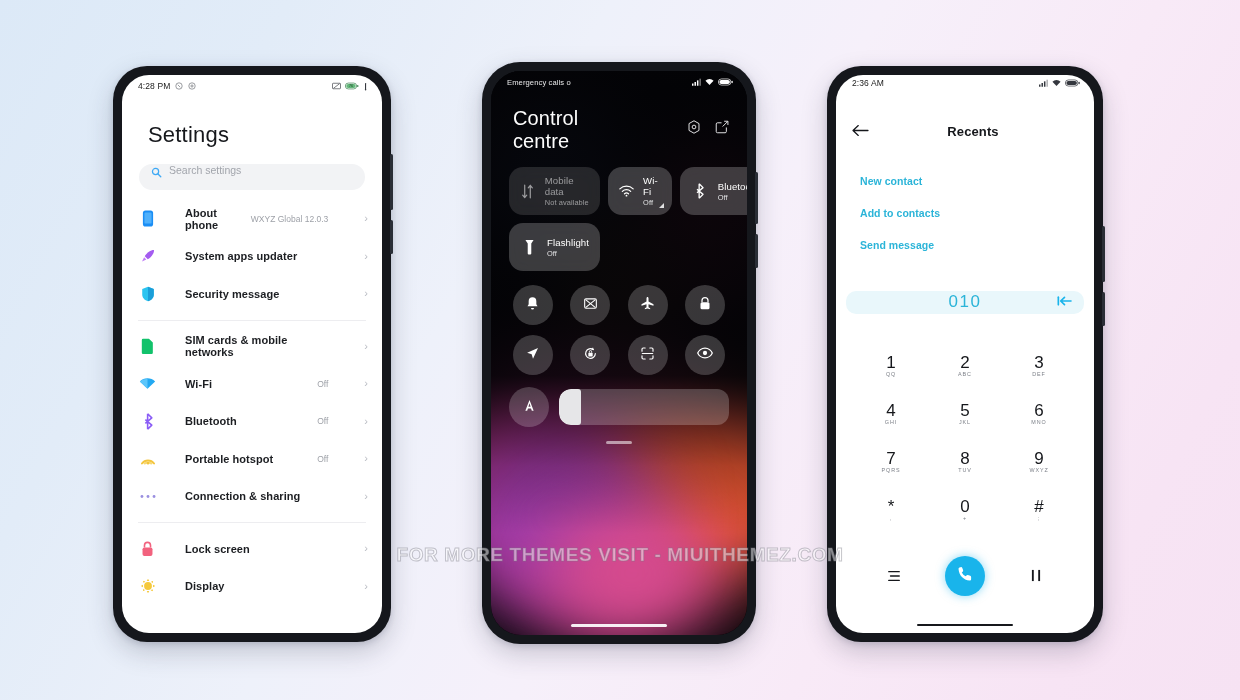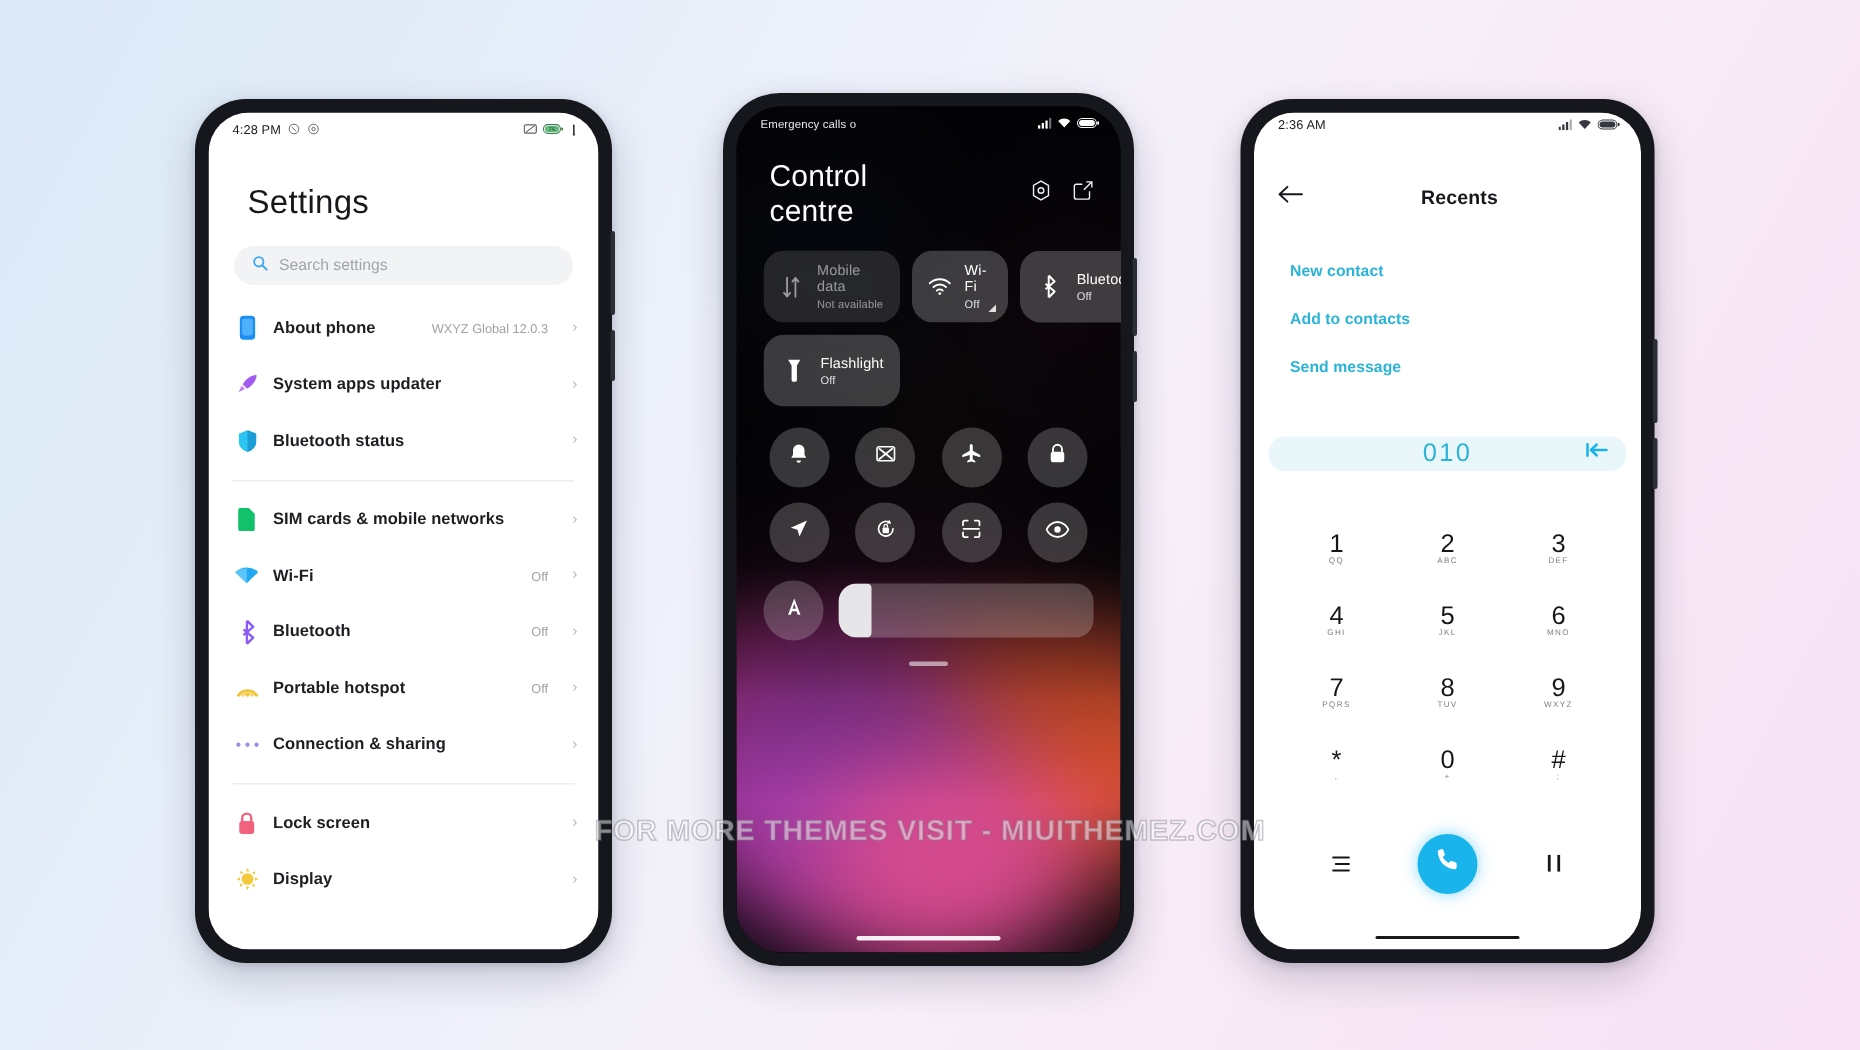--- a/index.html
+++ b/index.html
@@ -12,21 +12,21 @@
   .stage { position: absolute; inset: 0; }
 
   
   .phone {
     position: absolute;
     background: #15171c;
     border-radius: 34px;
     box-shadow: 0 10px 26px rgba(40,45,70,.22), 0 2px 6px rgba(40,45,70,.16);
     padding: 9px;
   }
-  .phone.p1 { left: 130px; top: 66px;  width: 278px; height: 576px; }
+  .phone.p1 { left: 113px; top: 66px;  width: 278px; height: 576px; }
   .phone.p2 { left: 482px; top: 62px;  width: 274px; height: 582px; border-radius: 38px; }
   .phone.p3 { left: 827px; top: 66px;  width: 276px; height: 576px; }
 
   .screen {
     width: 100%; height: 100%;
     border-radius: 27px;
     overflow: hidden;
     position: relative;
     background: #fff;
   }
@@ -51,26 +51,26 @@
   .sb-left { display: flex; align-items: center; gap: 5px; }
   .sb-right { display: flex; align-items: center; gap: 4px; }
   .sb-icons svg { display: block; }
 
   
   .s1 { background: #fff; color: #111; height: 100%; display: flex; flex-direction: column; }
   .s1 .statusbar { color: #1b1b1b; }
   .s1-title { font-size: 22px; font-weight: 400; color: #16181c; padding: 25px 0 0 26px; letter-spacing: .2px; }
   .searchbar {
     margin: 16px 17px 0 17px; height: 26px; background: #f2f3f5;
-    border-radius: 13px; display: flex; align-items: center; gap: 7px; padding: 0 12px;
+    border-radius: 13px; display: flex; align-items: flex-start; gap: 7px; padding: 0 12px;
   }
   .searchbar .ph { font-size: 10.5px; color: #a2a5ac; }
   .s1-list { margin-top: 10px; flex: 1; overflow: hidden; }
   .srow {
-    display: flex; align-items: center; height: 37.5px; padding: 0 14px 0 16px; gap: 8px;
+    display: flex; align-items: center; height: 37.5px; padding: 0 14px 0 16px; gap: 28px;
   }
   .srow .ic { width: 19px; height: 19px; flex: 0 0 19px; display: flex; align-items: center; justify-content: center; }
   .srow .lbl { font-size: 11px; font-weight: 700; color: #1c1e22; letter-spacing: .05px; flex: 1; }
   .srow .val { font-size: 8.5px; color: #9ea1a8; margin-right: 8px; white-space: nowrap; }
   .srow .chev { color: #b9bcc3; font-size: 11px; line-height: 1; }
   .divider { height: 1px; background: #ededf0; margin: 7px 16px 7px 16px; }
 
   
   .cc { position: relative; width: 100%; height: 100%; overflow: hidden; background: #050507; }
   .cc-wall { position: absolute; inset: 0; }
@@ -228,21 +228,21 @@
             <span class="val"></span>
             <span class="chev">›</span>
           </div>
           <div class="srow">
             <span class="ic">
               <svg width="14" height="16" viewBox="0 0 16 18">
                   <path d="M8 .8L14.6 3.4v6.1c0 4-3 6.6-6.6 7.8C4.4 16.1 1.4 13.5 1.4 9.5V3.4z" fill="#2cc4f0"></path>
                   <path d="M8 .8L14.6 3.4v6.1c0 4-3 6.6-6.6 7.8z" fill="#1b9ed8"></path>
                 </svg>
             </span>
-            <span class="lbl">Bluetooth status</span>
+            <span class="lbl">Security message</span>
             <span class="val"></span>
             <span class="chev">›</span>
           </div>
 
           <div class="divider"></div>
 
           <div class="srow">
             <span class="ic">
               <svg width="13" height="16" viewBox="0 0 14 18">
                   <path d="M2 .8h6.6L13 5v11.6a1.4 1.4 0 0 1-1.4 1.4H2A1.4 1.4 0 0 1 .6 16.6V2.2A1.4 1.4 0 0 1 2 .8z" fill="#12c26b"></path>

